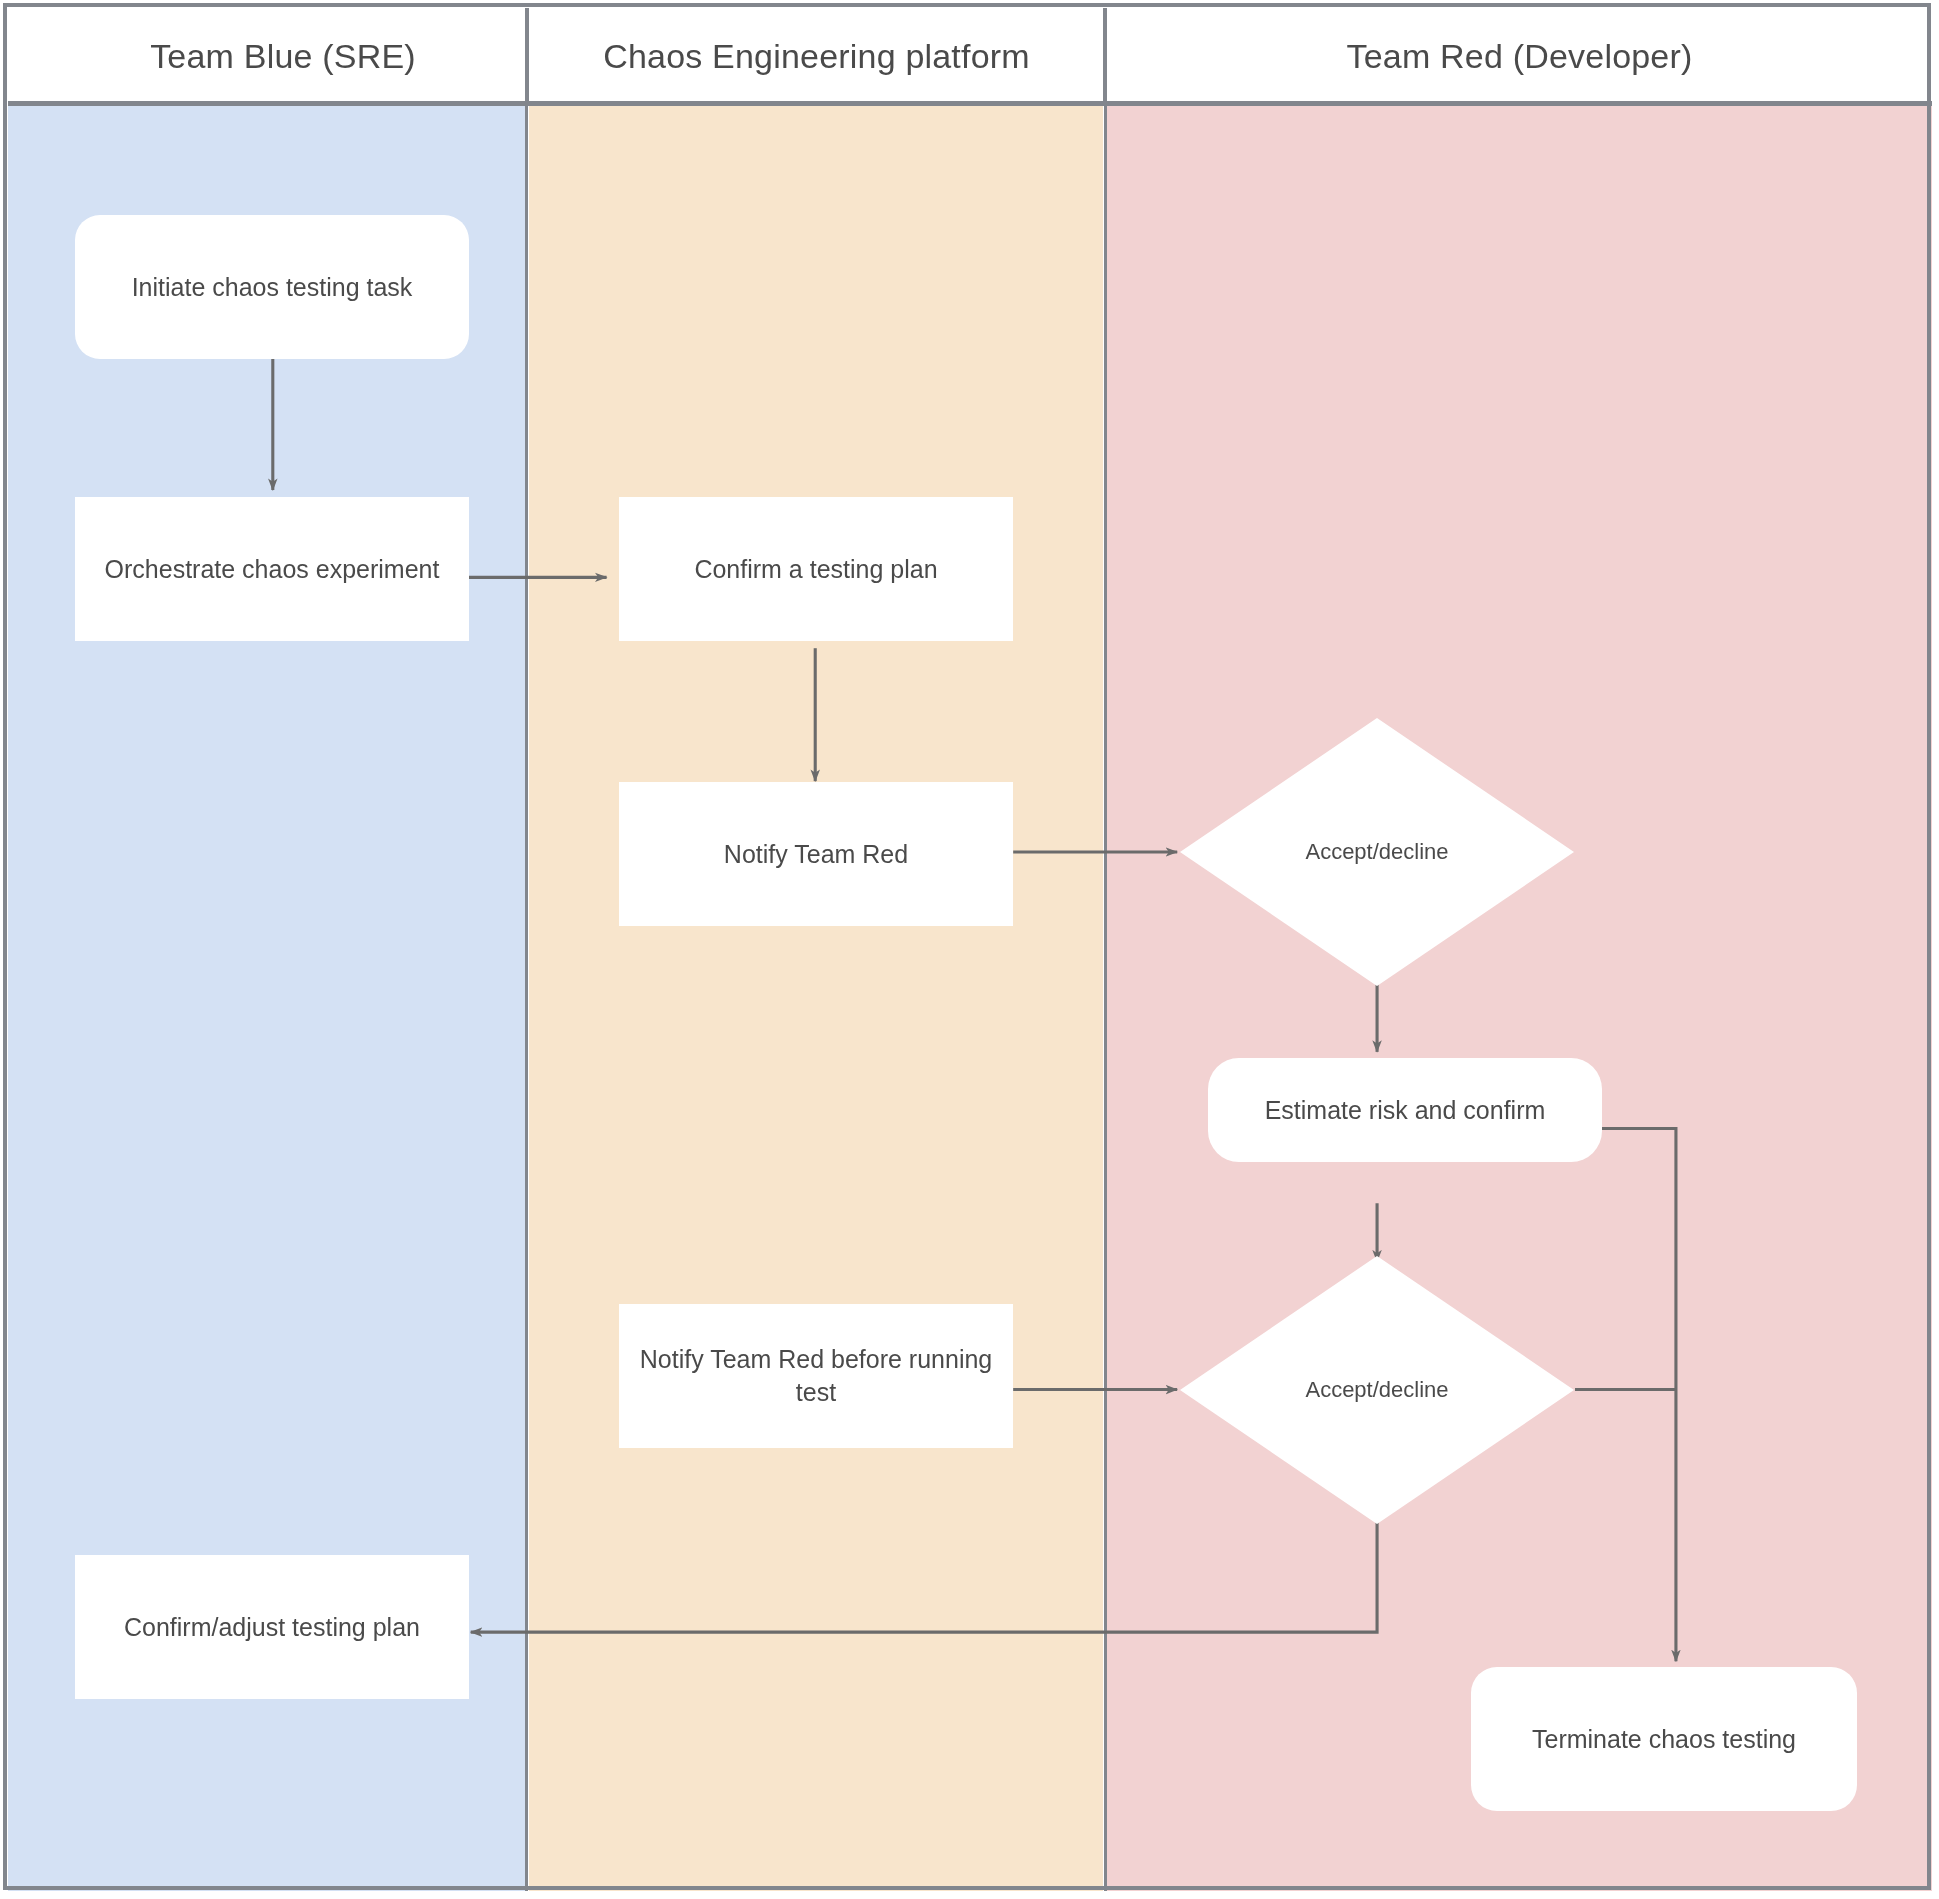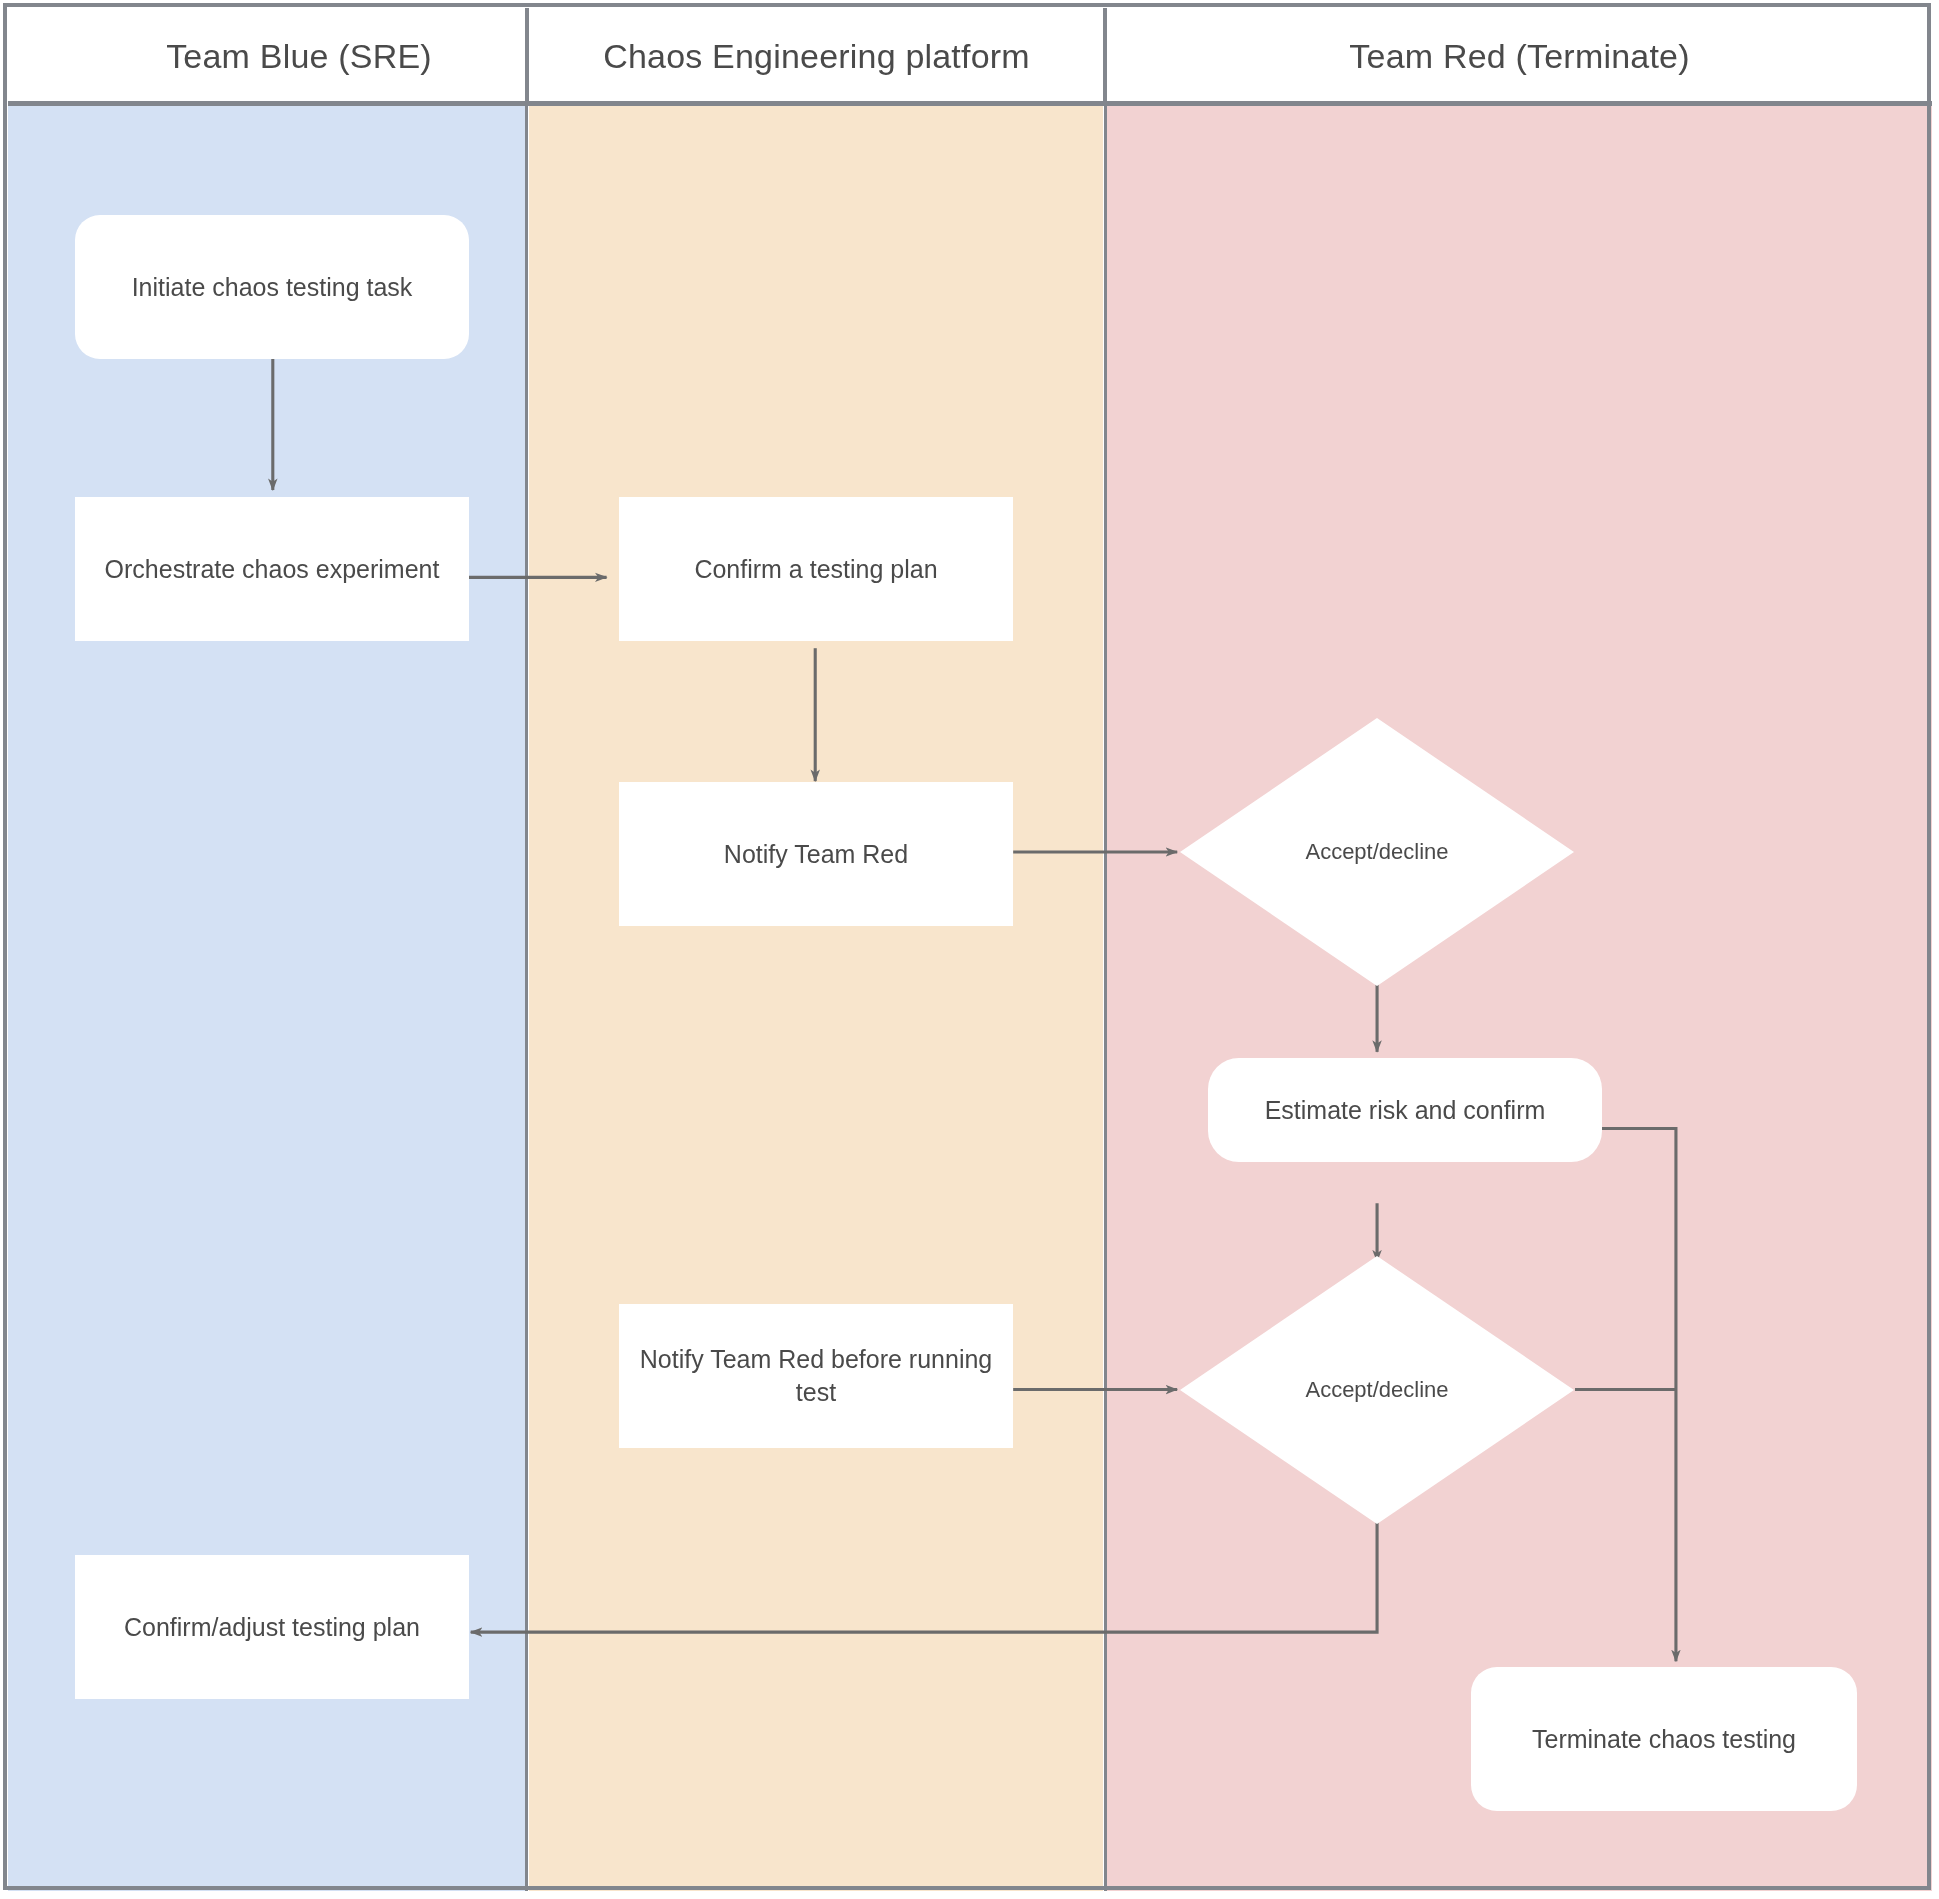--- a/index.html
+++ b/index.html
@@ -33,21 +33,21 @@
     background: #ffffff;
     display: flex;
     align-items: center;
     justify-content: center;
     box-sizing: border-box;
     color: #4a4a4a;
     font-size: 34px;
     letter-spacing: 0.2px;
     white-space: nowrap;
   }
-  .lane-header.h0 { left: 21px;    width: 518px; padding-left: 38px; }
+  .lane-header.h0 { left: 5px;    width: 518px; padding-left: 38px; }
   .lane-header.h1 { left: 529px;  width: 575px; text-align: right; }
   .lane-header.h2 { left: 1107px; width: 825px; }
 
   
   .hdiv {
     position: absolute;
     top: 7.8px;
     width: 3.9px;
     height: 97px;
     background: #82868d;
@@ -143,21 +143,21 @@
   <div class="lane-body b1"></div>
   <div class="lane-body b2"></div>
 
   <div class="lane-header h0">
     <span>Team Blue (SRE)</span>
   </div>
   <div class="lane-header h1">
     <span>Chaos Engineering platform</span>
   </div>
   <div class="lane-header h2">
-    <span>Team Red (Terminate)</span>
+    <span>Team Red (Developer)</span>
   </div>
 
   <div class="hrule"></div>
   <div class="hdiv d0"></div>
   <div class="hdiv d1"></div>
   <div class="bdiv v0"></div>
   <div class="bdiv v1"></div>
 
   <svg id="wires" viewBox="0 0 1999 1957" xmlns="http://www.w3.org/2000/svg">
     <defs>

